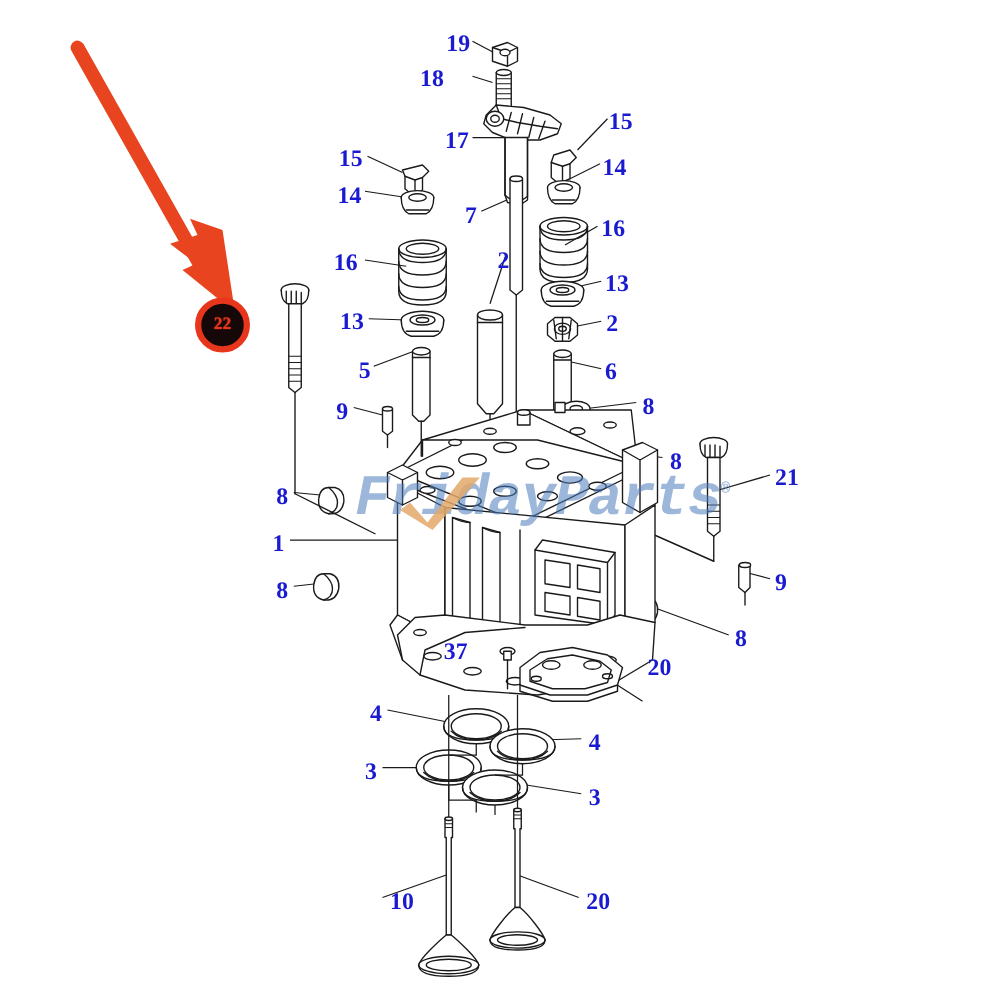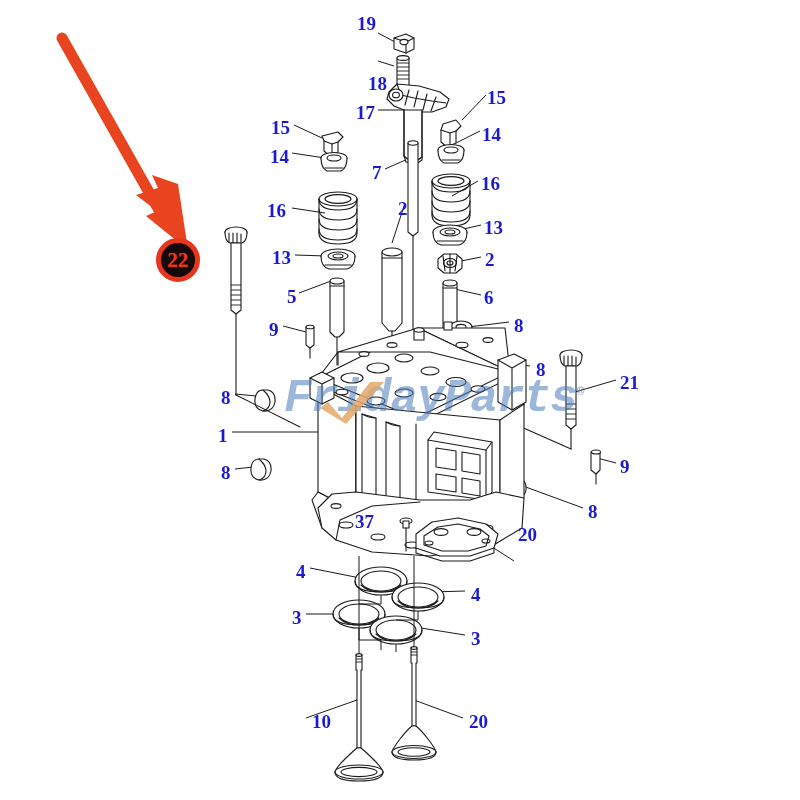--- a/index.html
+++ b/index.html
@@ -43,21 +43,21 @@
     border-radius: 50%;
     border: 5px solid #e8361c;
     background: #160808;
     box-sizing: border-box;
     display: flex;
     align-items: center;
     justify-content: center;
     color: #e8361c;
     font-family: "Liberation Serif", "DejaVu Serif", serif;
     font-weight: bold;
-    font-size: 21px;
+    font-size: 14px;
     text-shadow: 0 0 1px #e8361c;
   }
   .watermark {
     position: absolute;
     font-family: Liberation Mono, monospace;
     font-weight: bold;
     font-style: italic;
     font-size: 46px;
     color: rgba(74, 124, 186, 0.55);
     letter-spacing: -1px;
@@ -447,22 +447,22 @@
     </g>
   </svg>
 
   <div class="watermark" style="left:284px; top:373px;">
     <span>FridayParts</span><span class="reg">®</span>
   </div>
   <svg class="wm-swoosh" style="left:318px; top:378px; width:90px; height:48px;" viewBox="0 0 90 48">
     <path d="M10,24 L24,40 L52,4 L66,4 L28,46 L2,30 Z" fill="#e3a869" opacity="0.85"></path>
   </svg>
 
-  <div class="callout" style="left:357px; top:14px;">19</div>
-  <div class="callout" style="left:368px; top:54px;margin-top:20px;">18</div>
+  <div class="callout" style="left:357px; top:26px;">19</div>
+  <div class="callout" style="left:336px; top:54px;">18</div>
   <div class="callout" style="left:487px; top:88px;">15</div>
   <div class="callout" style="left:356px; top:103px;">17</div>
   <div class="callout" style="left:482px; top:125px;">14</div>
   <div class="callout" style="left:271px; top:118px;">15</div>
   <div class="callout" style="left:270px; top:147px;">14</div>
   <div class="callout" style="left:372px; top:163px;">7</div>
   <div class="callout" style="left:481px; top:174px;">16</div>
   <div class="callout" style="left:267px; top:201px;">16</div>
   <div class="callout" style="left:398px; top:199px;">2</div>
   <div class="callout" style="left:484px; top:218px;">13</div>

